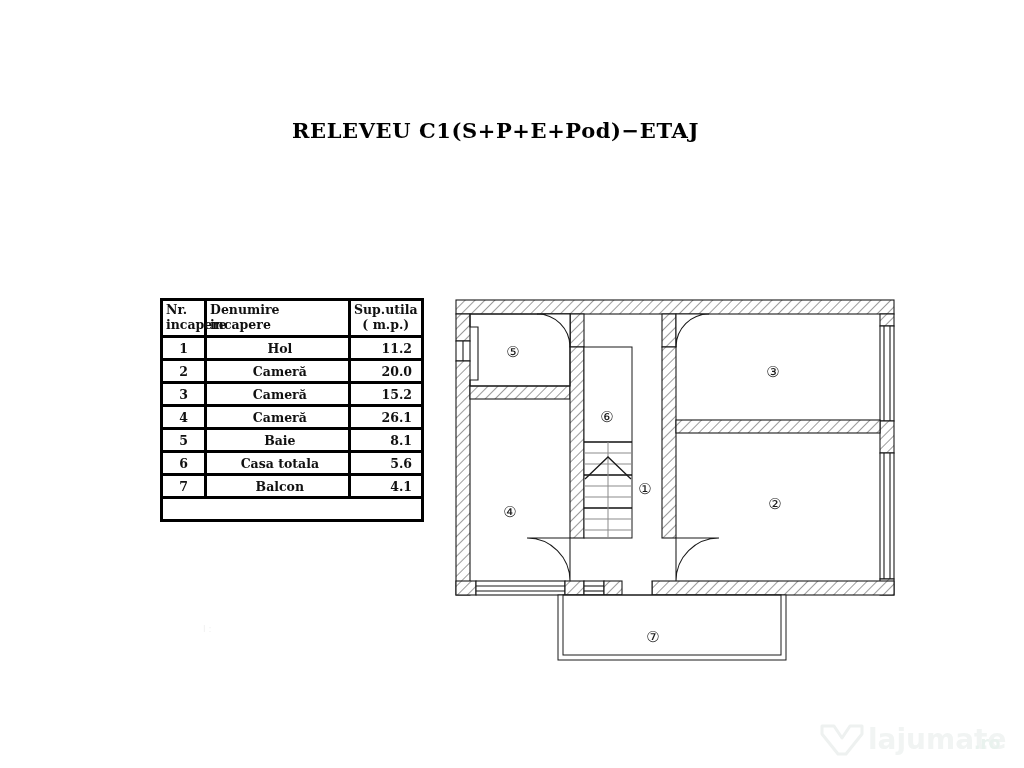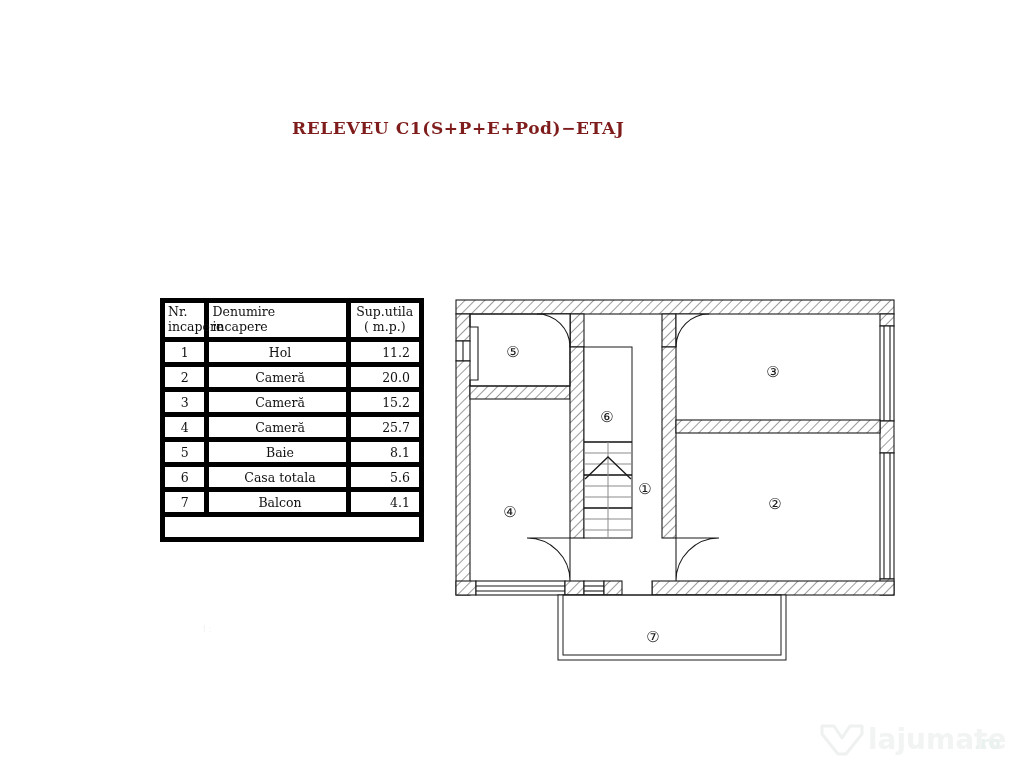--- a/index.html
+++ b/index.html
@@ -24,44 +24,44 @@
     height: 768px;
   }
 
   
   #drawing-title {
     position: absolute;
     left: 292px;
     top: 118px;
     font-family: "DejaVu Serif", "Liberation Serif", serif;
     font-weight: bold;
-    font-size: 17px;
+    font-size: 21px;
     letter-spacing: 0.6px;
     white-space: nowrap;
-    color: #7f1d1d;
+    color: #000000;
   }
 
   
   #room-table {
     position: absolute;
     left: 160px;
     top: 298px;
     width: 264px;
     border-collapse: collapse;
     font-family: "DejaVu Serif", "Liberation Serif", serif;
     font-size: 12.5px;
     color: #111;
     background: #fff;
   }
   #room-table td, #room-table th {
-    border: 5px solid #000000;
+    border: 3px solid #000000;
     padding: 0;
     height: 20px;
     vertical-align: middle;
-    font-weight: normal;
+    font-weight: bold;
   }
   .c-nr    { width: 42px;  text-align: center; }
   .c-name  { width: 152px; text-align: center; padding-left: 5px !important; }
   .c-area  { width: 68px;  text-align: right; padding-right: 9px !important; }
 
   .hdr-row td {
     height: 34px;
     border-bottom: 1px solid #6e6e6e;
     padding: 1px 3px !important;
     vertical-align: top;
@@ -170,21 +170,21 @@
         <td class="c-area">20.0</td>
       </tr>
       <tr>
         <td class="c-nr">3</td>
         <td class="c-name">Cameră</td>
         <td class="c-area">15.2</td>
       </tr>
       <tr>
         <td class="c-nr">4</td>
         <td class="c-name">Cameră</td>
-        <td class="c-area">25.7</td>
+        <td class="c-area">26.1</td>
       </tr>
       <tr>
         <td class="c-nr">5</td>
         <td class="c-name">Baie</td>
         <td class="c-area">8.1</td>
       </tr>
 
 
       <tr>
         <td class="c-nr">6</td>

